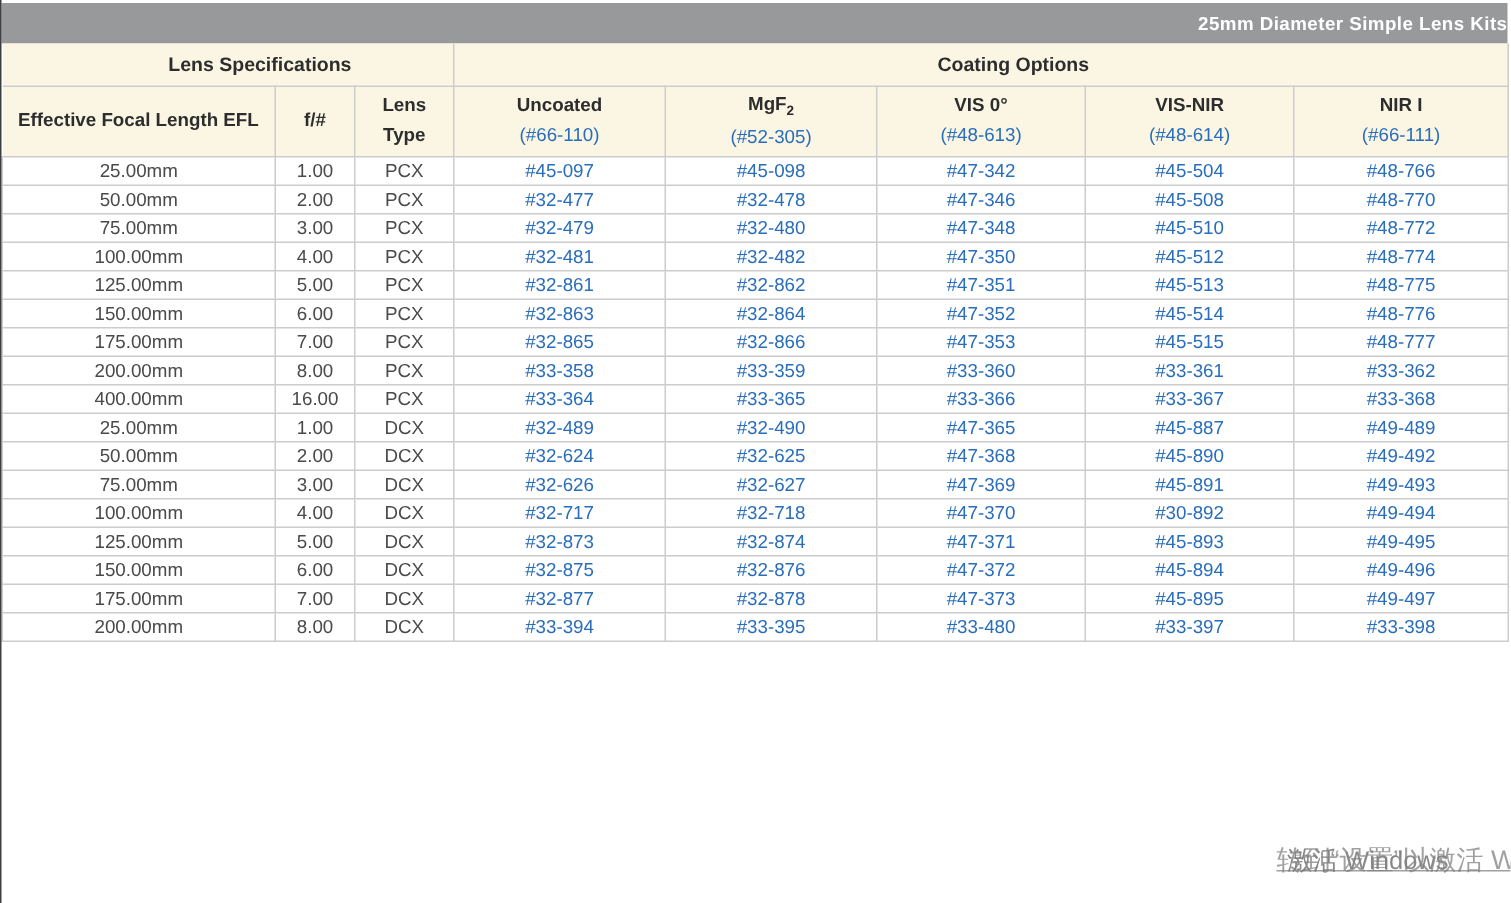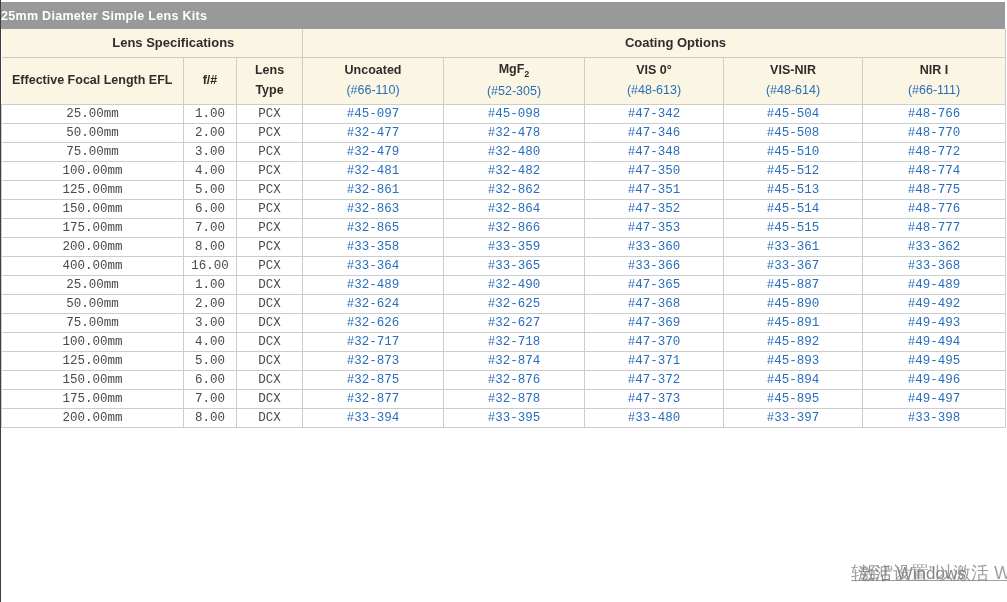--- a/index.html
+++ b/index.html
@@ -21,21 +21,21 @@
   }
 
   .title-bar {
     position: absolute;
     left: 1px; top: 2px;
     width: 1004px; height: 27px;
     background: #98999b;
     color: #ffffff;
     display: flex;
     align-items: center;
-    justify-content: flex-start;
+    justify-content: flex-end;
     font-size: 12.5px;
     font-weight: bold;
     letter-spacing: 0.3px;
   }
 
   table.lens-table {
     position: absolute;
     left: 1px; top: 29px;
     width: 1004px;
     border-collapse: collapse;
@@ -67,21 +67,21 @@
     text-align: center;
     vertical-align: middle;
     line-height: 1.55;
   }
 
   tr.group-row th:first-child,
   tr.col-row th:first-child,
   td:first-child { border-left: none; }
 
   
-  tr.data-row { height: 19px; font-family: Liberation Mono, monospace; }
+  tr.data-row { height: 19px; }
   tr.data-row td {
     border: 1px solid #cccccc;
     text-align: center;
     vertical-align: middle;
     font-size: 12.5px;
     color: #4a4a4a;
     background: #ffffff;
     padding: 0;
   }
 
@@ -293,21 +293,21 @@
       <td><a href="#" class="plink">#45-891</a></td>
       <td><a href="#" class="plink">#49-493</a></td>
     </tr>
         <tr class="data-row">
       <td>100.00mm</td>
       <td>4.00</td>
       <td>DCX</td>
       <td><a href="#" class="plink">#32-717</a></td>
       <td><a href="#" class="plink">#32-718</a></td>
       <td><a href="#" class="plink">#47-370</a></td>
-      <td><a href="#" class="plink">#45-892</a></td>
+      <td><a href="#" class="plink">#30-892</a></td>
       <td><a href="#" class="plink">#49-494</a></td>
     </tr>
         <tr class="data-row">
       <td>125.00mm</td>
       <td>5.00</td>
       <td>DCX</td>
       <td><a href="#" class="plink">#32-873</a></td>
       <td><a href="#" class="plink">#32-874</a></td>
       <td><a href="#" class="plink">#47-371</a></td>
       <td><a href="#" class="plink">#45-893</a></td>

